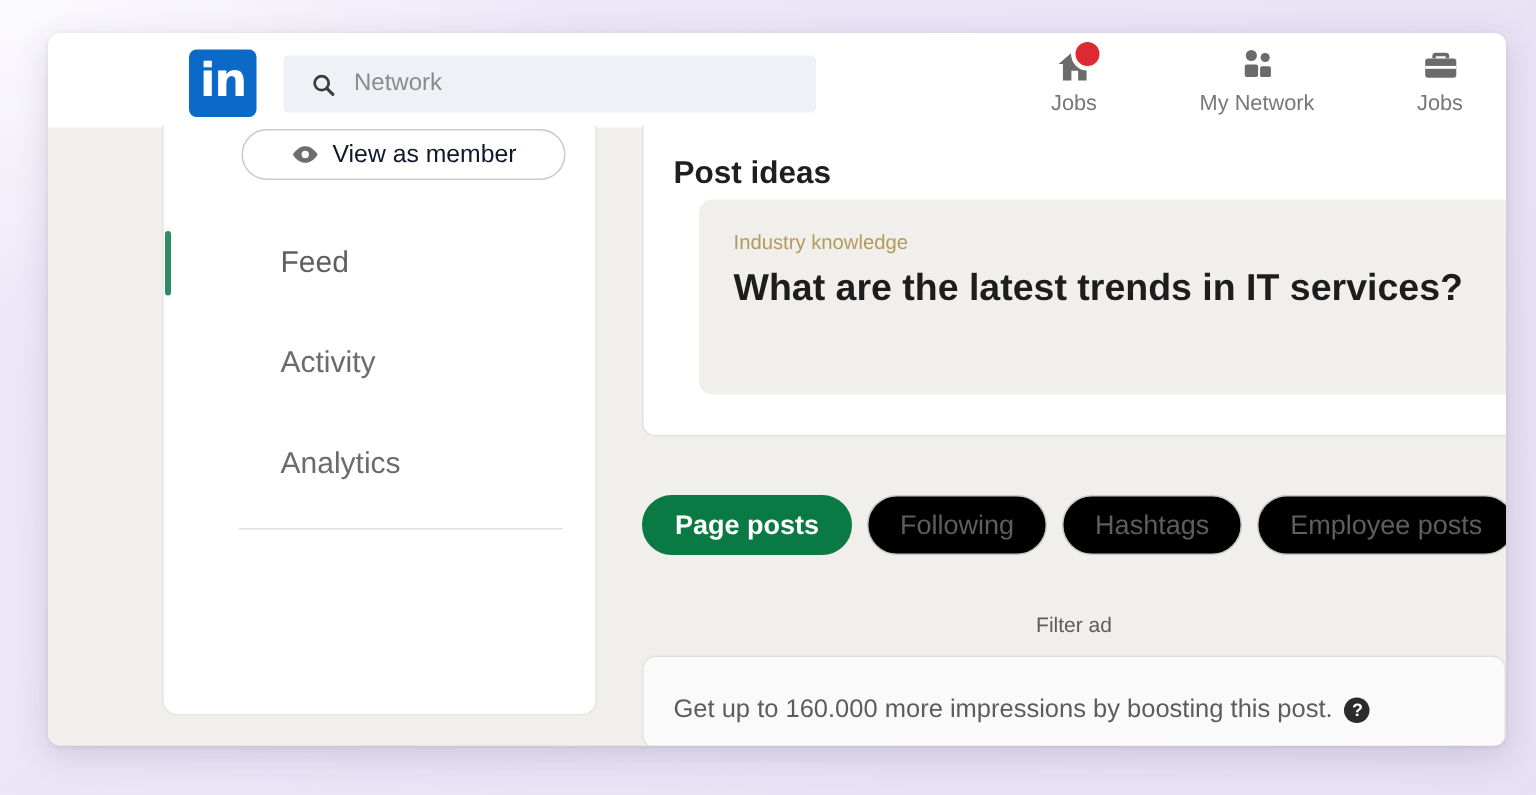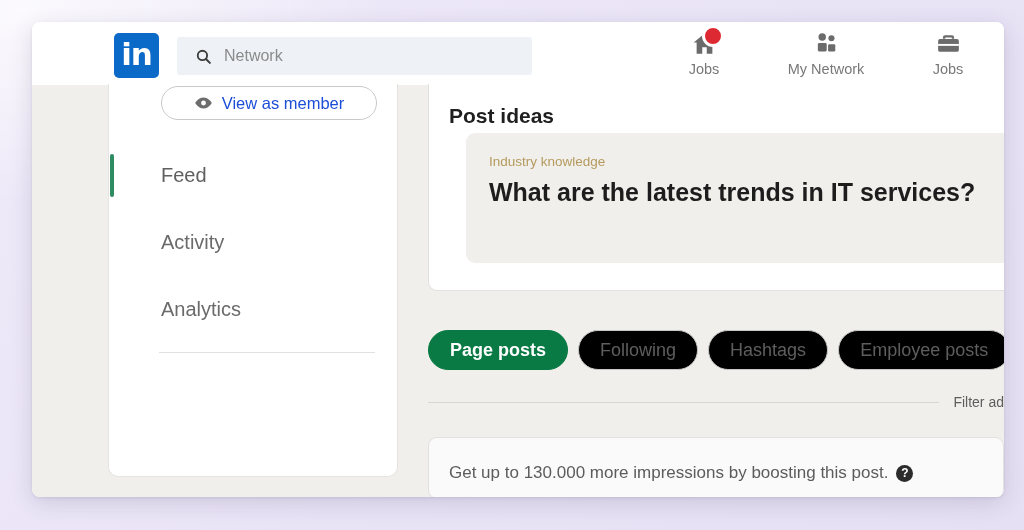--- a/index.html
+++ b/index.html
@@ -34,21 +34,21 @@
     height: 475px;
     background: #ffffff;
     border-radius: 8px;
     box-shadow: 0 6px 22px rgba(60,50,90,0.16), 0 1px 3px rgba(60,50,90,0.10);
     overflow: hidden;
   }
 
   
   #topnav {
     position: absolute;
-    left: 0; top: 0;
+    left: 12px; top: 0;
     width: 972px;
     height: 63px;
     background: #ffffff;
     display: flex;
     align-items: center;
   }
 
   .li-logo {
     position: absolute;
     left: 82px;
@@ -160,35 +160,35 @@
     border-radius: 18px;
     background: #ffffff;
     display: flex;
     align-items: center;
     justify-content: center;
     gap: 9px;
     cursor: pointer;
   }
   .view-member-btn .vm-label {
     font-size: 16.5px;
-    color: #1d4ed8;
+    color: #0f172a;
   }
 
   .side-list {
     position: absolute;
     left: 0;
     top: 58px;
     width: 290px;
   }
   .side-item {
     position: relative;
     height: 67px;
     display: flex;
     align-items: center;
-    padding-left: 52px;
+    padding-left: 78px;
     cursor: pointer;
   }
   .side-item .side-label {
     font-size: 20px;
     color: #6b6b6b;
   }
   .side-item.active .side-label { color: #5f5f5f; }
   .side-item.active::before {
     content: "";
     position: absolute;
@@ -294,20 +294,21 @@
 
   
   #filter-row {
     position: absolute;
     left: 0;
     top: 309px;
     width: 576px;
     display: flex;
     align-items: center;
     gap: 14px;
+    flex-direction: column;
   }
   #filter-row .rule {
     flex: 1;
     height: 1px;
     background: #d8d6d2;
   }
   #filter-ads-label {
     font-size: 14px;
     color: #5d5d5d;
     white-space: nowrap;
@@ -459,21 +460,21 @@
         </div>
       </div>
 
       <div id="filter-row">
         <div class="rule"></div>
         <span id="filter-ads-label">Filter ad</span>
       </div>
 
       <div id="boost-card" class="card">
         <div id="boost-text">
-          <span>Get up to 130.000 more impressions by boosting this post.</span>
+          <span>Get up to 160.000 more impressions by boosting this post.</span>
           <span class="help-icon">?</span>
         </div>
       </div>
 
     </div>
 
   </div>
 </div>
 
 </body></html>

